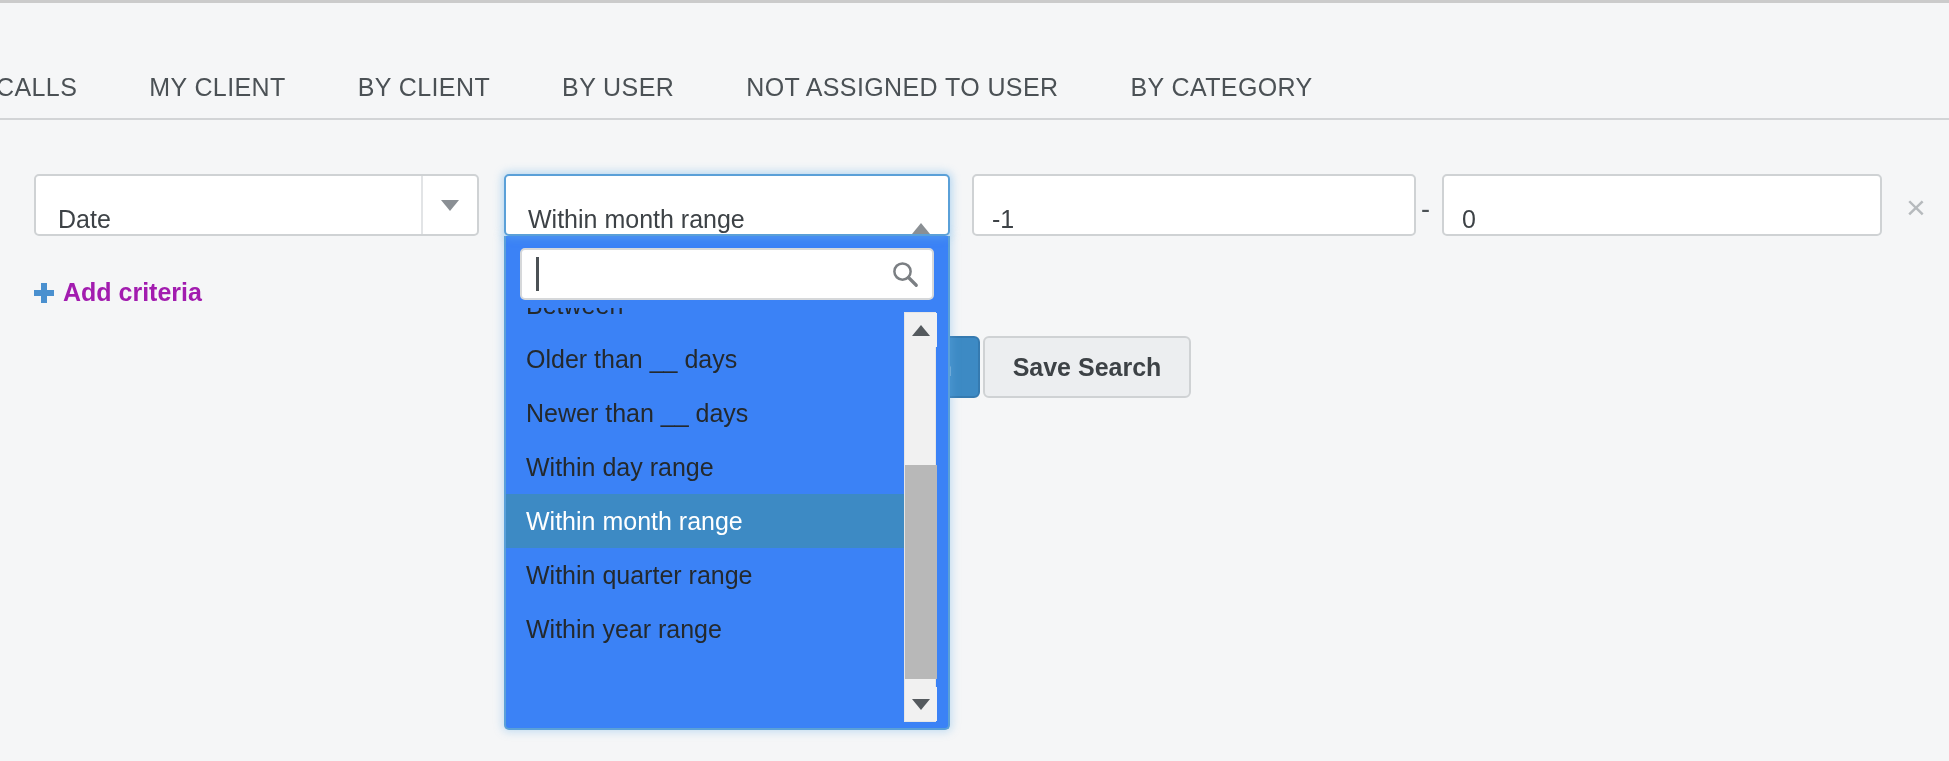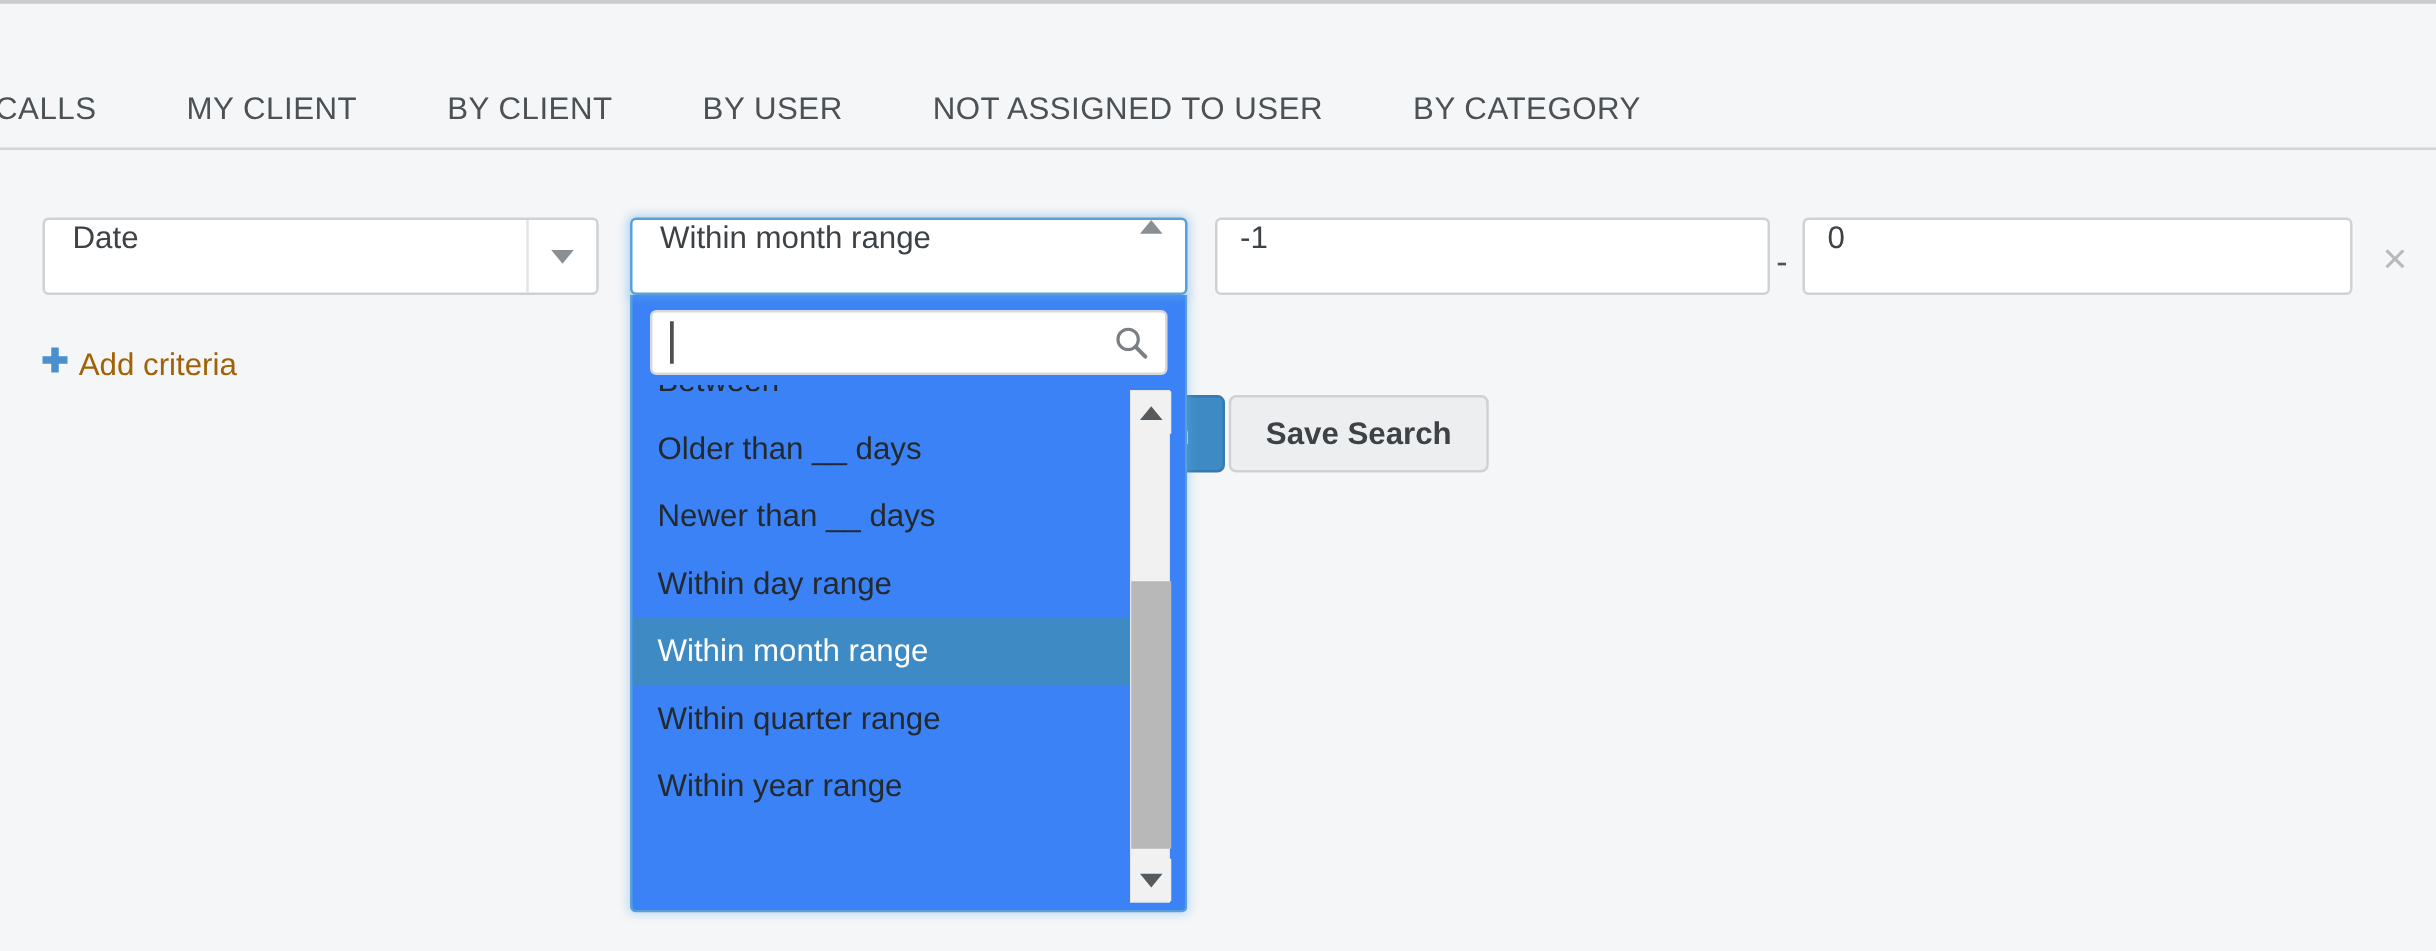--- a/index.html
+++ b/index.html
@@ -86,21 +86,21 @@
 
   .ctrl {
     position: absolute;
     height: 62px;
     background: #ffffff;
     border: 2px solid #cfd2d4;
     border-radius: 5px;
     font-size: 25px;
     color: #3d4246;
     display: flex;
-    align-items: flex-start;
+    align-items: flex-end;
     gap: 40px;
   }
 
   
   .field-select {
     left: 34px;
     width: 445px;
     padding: 0 0 0 22px;
     cursor: pointer;
     justify-content: space-between;
@@ -165,43 +165,44 @@
     cursor: pointer;
     font-family: "Liberation Sans", sans-serif;
   }
 
   
   .add-criteria {
     position: absolute;
     top: 278px;
     left: 34px;
     font-size: 25px;
-    font-weight: normal;
-    color: #a16207;
-    cursor: pointer;
-    display: flex;
+    font-weight: bold;
+    color: #a21caf;
+    cursor: pointer;
+    display: flex;
+    align-items: center;
     gap: 9px;
   }
   .plus-icon {
     position: relative;
     width: 20px; height: 20px;
     display: inline-block;
   }
   .plus-icon::before, .plus-icon::after {
     content: "";
     position: absolute;
     background: #4a90cf;
   }
   .plus-icon::before { left: 0; top: 7px; width: 20px; height: 6px; }
   .plus-icon::after  { top: 0; left: 7px; width: 6px; height: 20px; }
 
   
   .btn {
     position: absolute;
-    top: 316px;
+    top: 336px;
     height: 62px;
     border-radius: 6px;
     font-size: 25px;
     font-weight: bold;
     display: flex;
     align-items: center;
     justify-content: center;
     cursor: pointer;
   }
   .btn-search {

